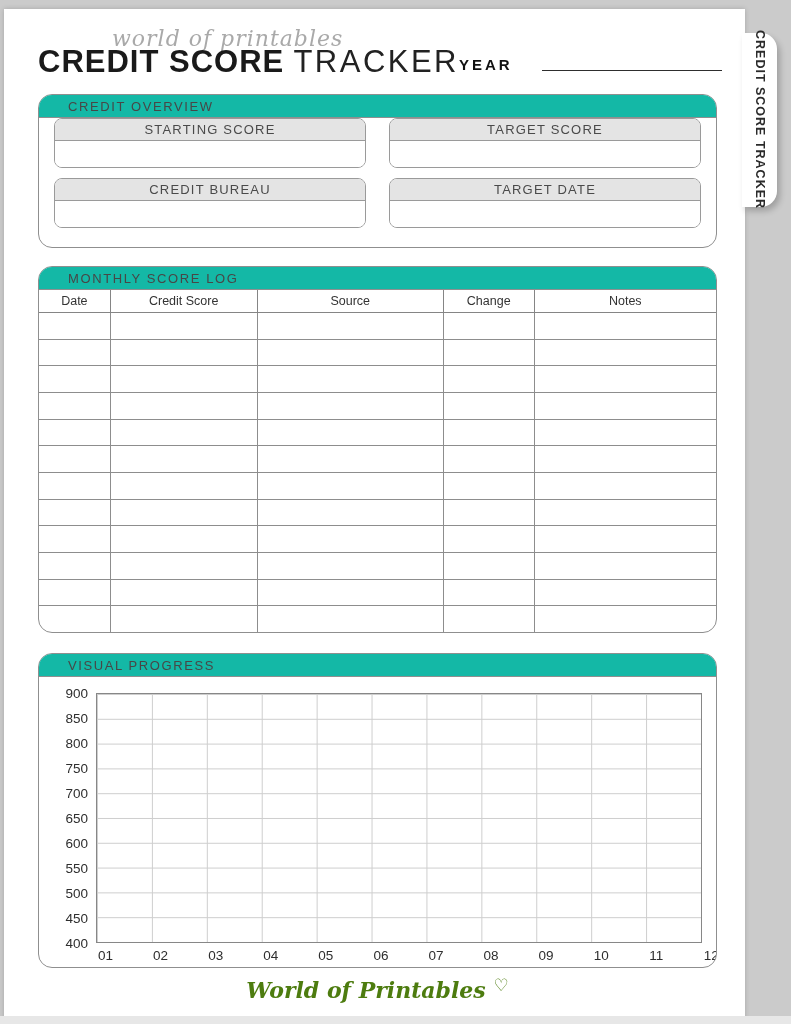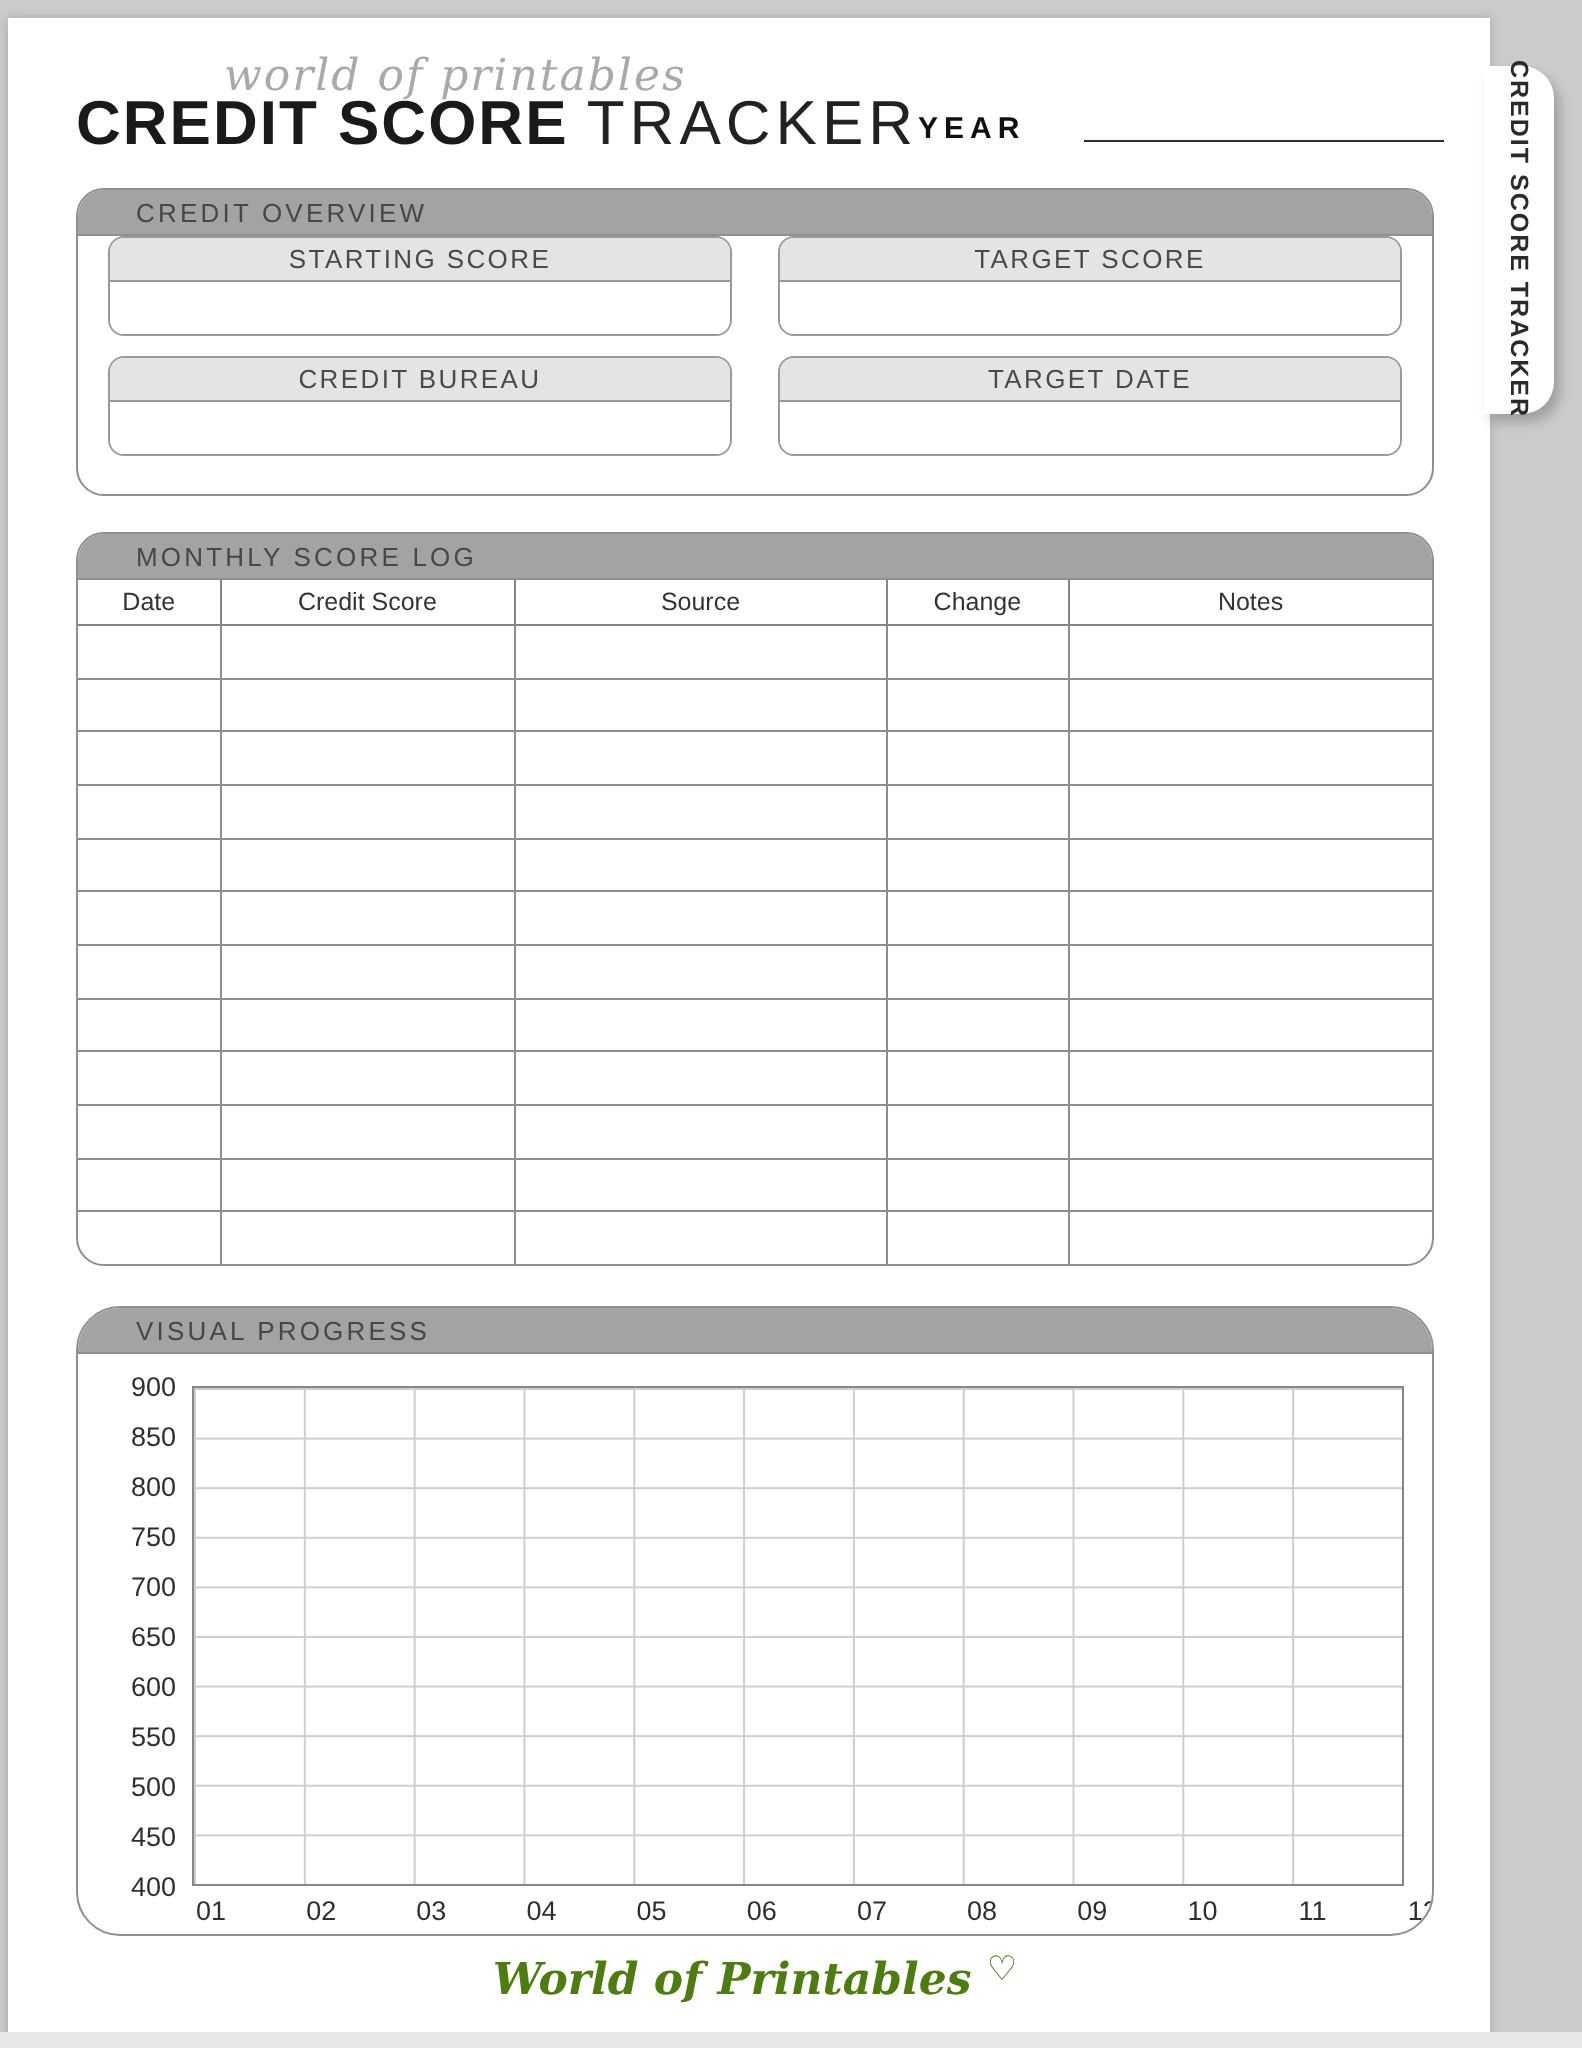--- a/index.html
+++ b/index.html
@@ -28,21 +28,21 @@
                   letter-spacing:1px; margin-left:74px; margin-bottom:-7px; }
   .page-title { font-size:31px; letter-spacing:.5px; color:#1a1a1a; white-space:nowrap; }
   .title-bold { font-weight:bold; letter-spacing:1px; }
   .title-light { font-weight:normal; letter-spacing:2.5px; color:#222; }
   .year-block { display:flex; align-items:flex-end; margin-bottom:7px;gap:24px; }
   .year-label { font-size:15px; font-weight:bold; letter-spacing:3px; color:#111; margin-right:5px; }
   .year-line { width:180px; border-bottom:1.6px solid #2e2e2e; height:1px; margin-bottom:2px; }
 
   
   .section { border:1.5px solid #8f8f8f; border-radius:14px; overflow:hidden; background:#fff; }
-  .section-head { height:23px; background:#a3a3a3; border-bottom:1.5px solid #8f8f8f;
+  .section-head { height:23px; background:#14b8a6; border-bottom:1.5px solid #8f8f8f;
                   display:flex; align-items:center; padding-left:29px; }
   .section-title { font-size:13px; letter-spacing:1.6px; color:#474747; }
 
   
   .overview { margin-top:14px; height:154px; }
   .fields-grid { display:grid; grid-template-columns:1fr 1fr; column-gap:23px; row-gap:10px; padding:0 15px 6px; }
   .field { border:1.4px solid #9a9a9a; border-radius:8px; overflow:hidden; height:50px; background:#fff; }
   .field-head { height:22px; background:#e4e4e4; border-bottom:1.4px solid #9a9a9a;
                 display:flex; align-items:center; justify-content:center; }
   .field-label { font-size:13px; letter-spacing:1.2px; color:#4a4a4a; }
@@ -56,21 +56,21 @@
   .log-hcell { display:flex; align-items:center; justify-content:center; font-size:12.5px; color:#333;
                border-right:1px solid #858585; }
   .log-hcell:last-child { border-right:none; }
   .log-rows { flex:1; display:flex; flex-direction:column; }
   .log-row { flex:1; border-bottom:1px solid #8d8d8d; }
   .log-row:last-child { border-bottom:none; }
   .log-cell { border-right:1px solid #8d8d8d; }
   .log-cell:last-child { border-right:none; }
 
   
-  .visual { margin-top:20px; height:315px;border-radius:22px; }
+  .visual { margin-top:20px; height:315px; }
   .chart-wrap { position:relative; height:289px; }
   .plot { position:absolute; left:57px; top:16px; width:606px; height:250px; border:1.5px solid #878787;
           background-image:
             linear-gradient(to right, #cecece 1px, transparent 1px),
             linear-gradient(to bottom, #cecece 1px, transparent 1px);
           background-size: calc(100%/11) calc(100%/10); }
   .y-axis { position:absolute; left:0; top:16px; width:49px; height:250px;
             display:flex; flex-direction:column; justify-content:space-between; }
   .ylab { height:0; display:flex; align-items:center; justify-content:flex-end; }
   .ylab span { font-size:13.5px; color:#2e2e2e; }

